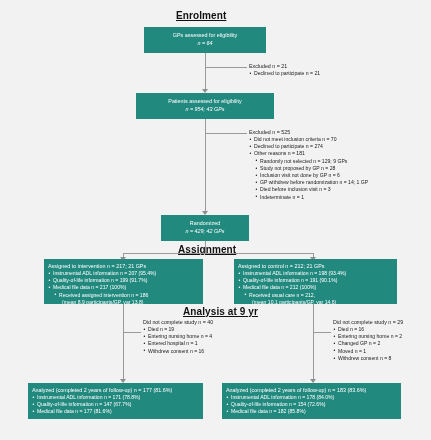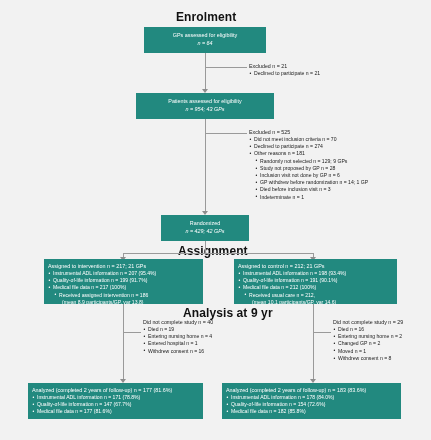--- a/index.html
+++ b/index.html
@@ -10,25 +10,26 @@
   #page {
     position: relative;
     width: 431px;
     height: 440px;
     background: #f2f2f2;
     font-family: "Liberation Sans", sans-serif;
     overflow: hidden;
   }
   .section-title {
     position: absolute;
-    font-size: 12px;
+    font-size: 10px;
     font-weight: bold;
     color: #111111;
     letter-spacing: 0.1px;
     white-space: nowrap;
+    text-decoration: underline;
   }
   .tealbox {
     position: absolute;
     background: #22897f;
     color: #ffffff;
     box-sizing: border-box;
   }
   .tealbox .hdr {
     font-size: 5.4px;
     line-height: 8px;

